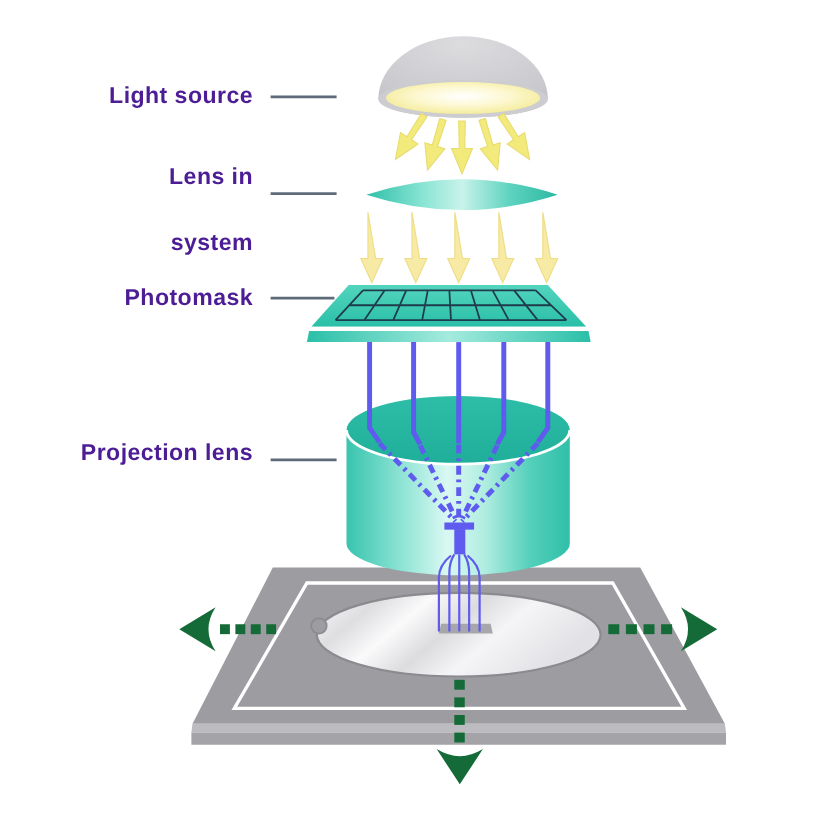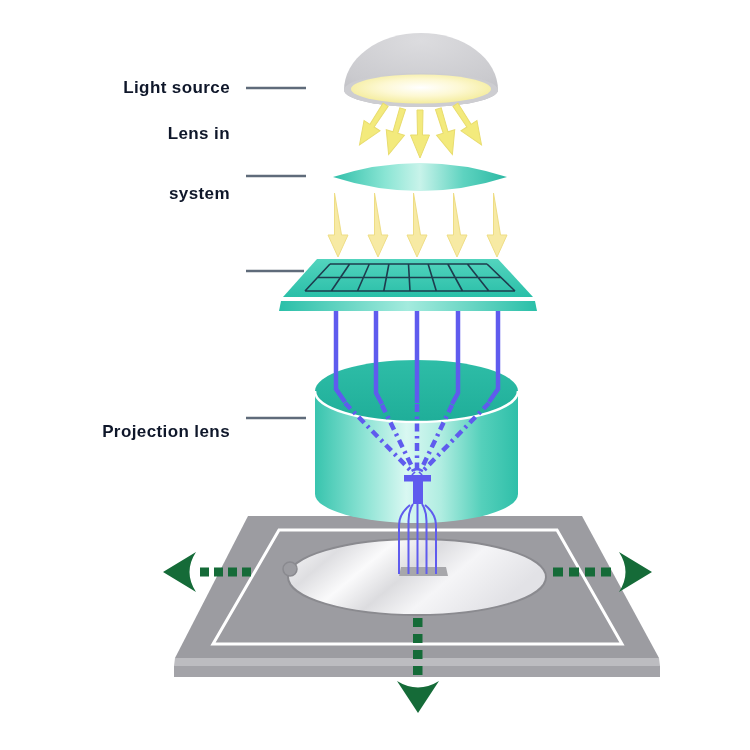--- a/index.html
+++ b/index.html
@@ -8,23 +8,23 @@
     width:750px;height:750px;
     background:#ffffff;
     font-family:"Liberation Sans", sans-serif;
     overflow:hidden;
   }
   .diagram-svg{position:absolute;left:0;top:0;}
   .label{
     position:absolute;
     right:520px;
     text-align:right;
-    color:#0f172a;
+    color:#4c1d95;
     font-weight:bold;
-    font-size:17px;
+    font-size:21px;
     letter-spacing:0.4px;
     line-height:26px;
     white-space:nowrap;
   }
   .label.multiline{line-height:30px;}
 </style>
 </head>
 <body>
 
 <div class="canvas">
@@ -180,22 +180,23 @@
       <path d="M418,713 L397,681 Q418,694 439,681 Z"></path>
       <rect x="413" y="618" width="9.5" height="9"></rect>
       <rect x="413" y="634" width="9.5" height="9"></rect>
       <rect x="413" y="650" width="9.5" height="9"></rect>
       <rect x="413" y="666" width="9.5" height="9"></rect>
     </g>
   </svg>
 
   <div class="label" style="top:75px">Light source</div>
 
-  <div class="label multiline" style="top:119px">
+  <div class="label multiline" style="top:146px">
     <span>Lens in</span><br>
     <br>
     <span>system</span>
   </div>
 
-
-  <div class="label" style="top:419px">Projection lens</div>
+  <div class="label" style="top:258px">Photomask</div>
+
+  <div class="label" style="top:399px">Projection lens</div>
 
 </div>
 
 </body></html>

